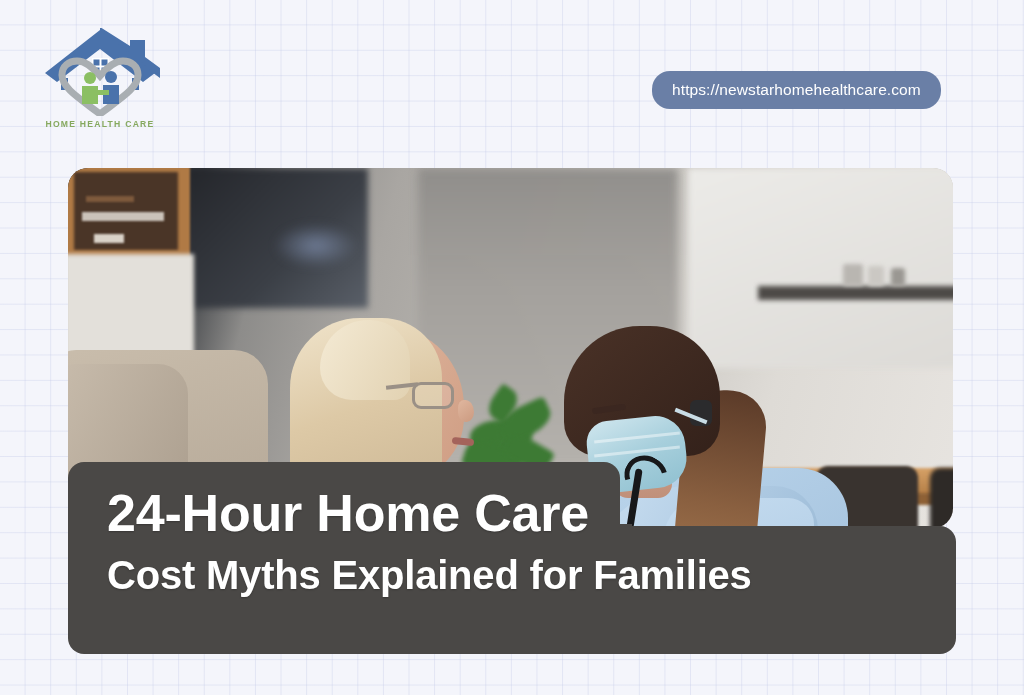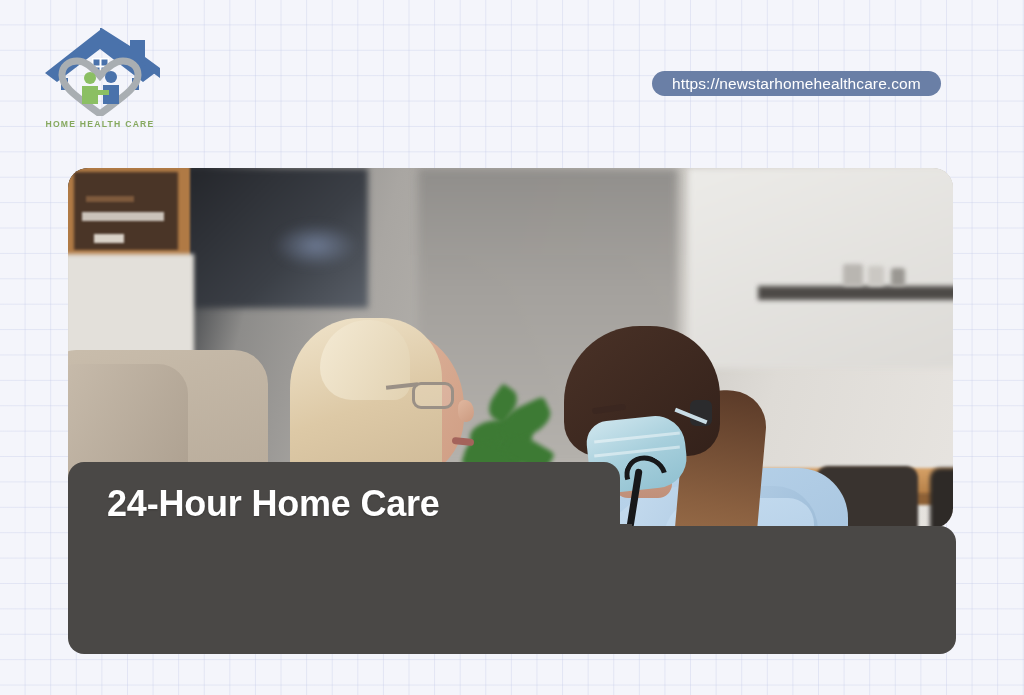--- a/index.html
+++ b/index.html
@@ -23,21 +23,21 @@
     text-align:center; font-size:17.5px; font-weight:700; letter-spacing:1.9px;
     color:#3f6098; margin-top:-4px; font-family:"Liberation Sans", sans-serif;
   }
   .logo-tagline{
     text-align:center; font-size:8.6px; font-weight:700; letter-spacing:1.25px;
     color:#86a95f; margin-top:3px;
   }
 
   
   .url-pill{
-    position:absolute; left:652px; top:71px; height:25px;
+    position:absolute; left:652px; top:71px; height:38px;
     padding:0 20px; border-radius:18px;
     background:#6a7fa6;
     display:flex; align-items:center; justify-content:center;
     color:#ffffff; font-size:15.5px; letter-spacing:.1px;
     white-space:nowrap;
   }
 
   
   .hero{
     position:absolute; left:68px; top:168px; width:885px; height:360px;
@@ -165,21 +165,21 @@
   }
   .tc-notch{
     position:absolute; left:540px; top:62px; width:24px; height:24px;
     background:#4a4846;
   }
   .title-text{
     position:absolute; left:39px; top:20px; width:845px;
     color:#ffffff; font-weight:700; line-height:1.22;
     letter-spacing:-.2px; text-shadow:0 1px 2px rgba(0,0,0,.25);
   }
-  .title-line1{ font-size:36px; }
+  .title-line1{ font-size:52px; }
   .title-line2{ font-size:40px; margin-top:6px; }
 </style>
 </head>
 <body>
 
 <div class="logo-block">
   <div class="logo-mark">
     <svg width="146" height="88" viewBox="0 0 146 88" xmlns="http://www.w3.org/2000/svg">
 
       <path d="M73 6 L133 50 L133 40 L118 29 L118 12 L103 12 L103 18 L73 -1 Z" fill="#4a72ab"></path>
@@ -278,14 +278,15 @@
   <div class="ph el-arm"></div>
 
 </div>
 
 <div class="title-card">
   <div class="tc-right"></div>
   <div class="tc-left"></div>
   <div class="tc-notch"></div>
   <div class="title-text">
     <div class="title-line1">24-Hour Home Care</div>
+    <div class="title-line2">Cost Myths Explained for Families</div>
   </div>
 </div>
 
 </body></html>

